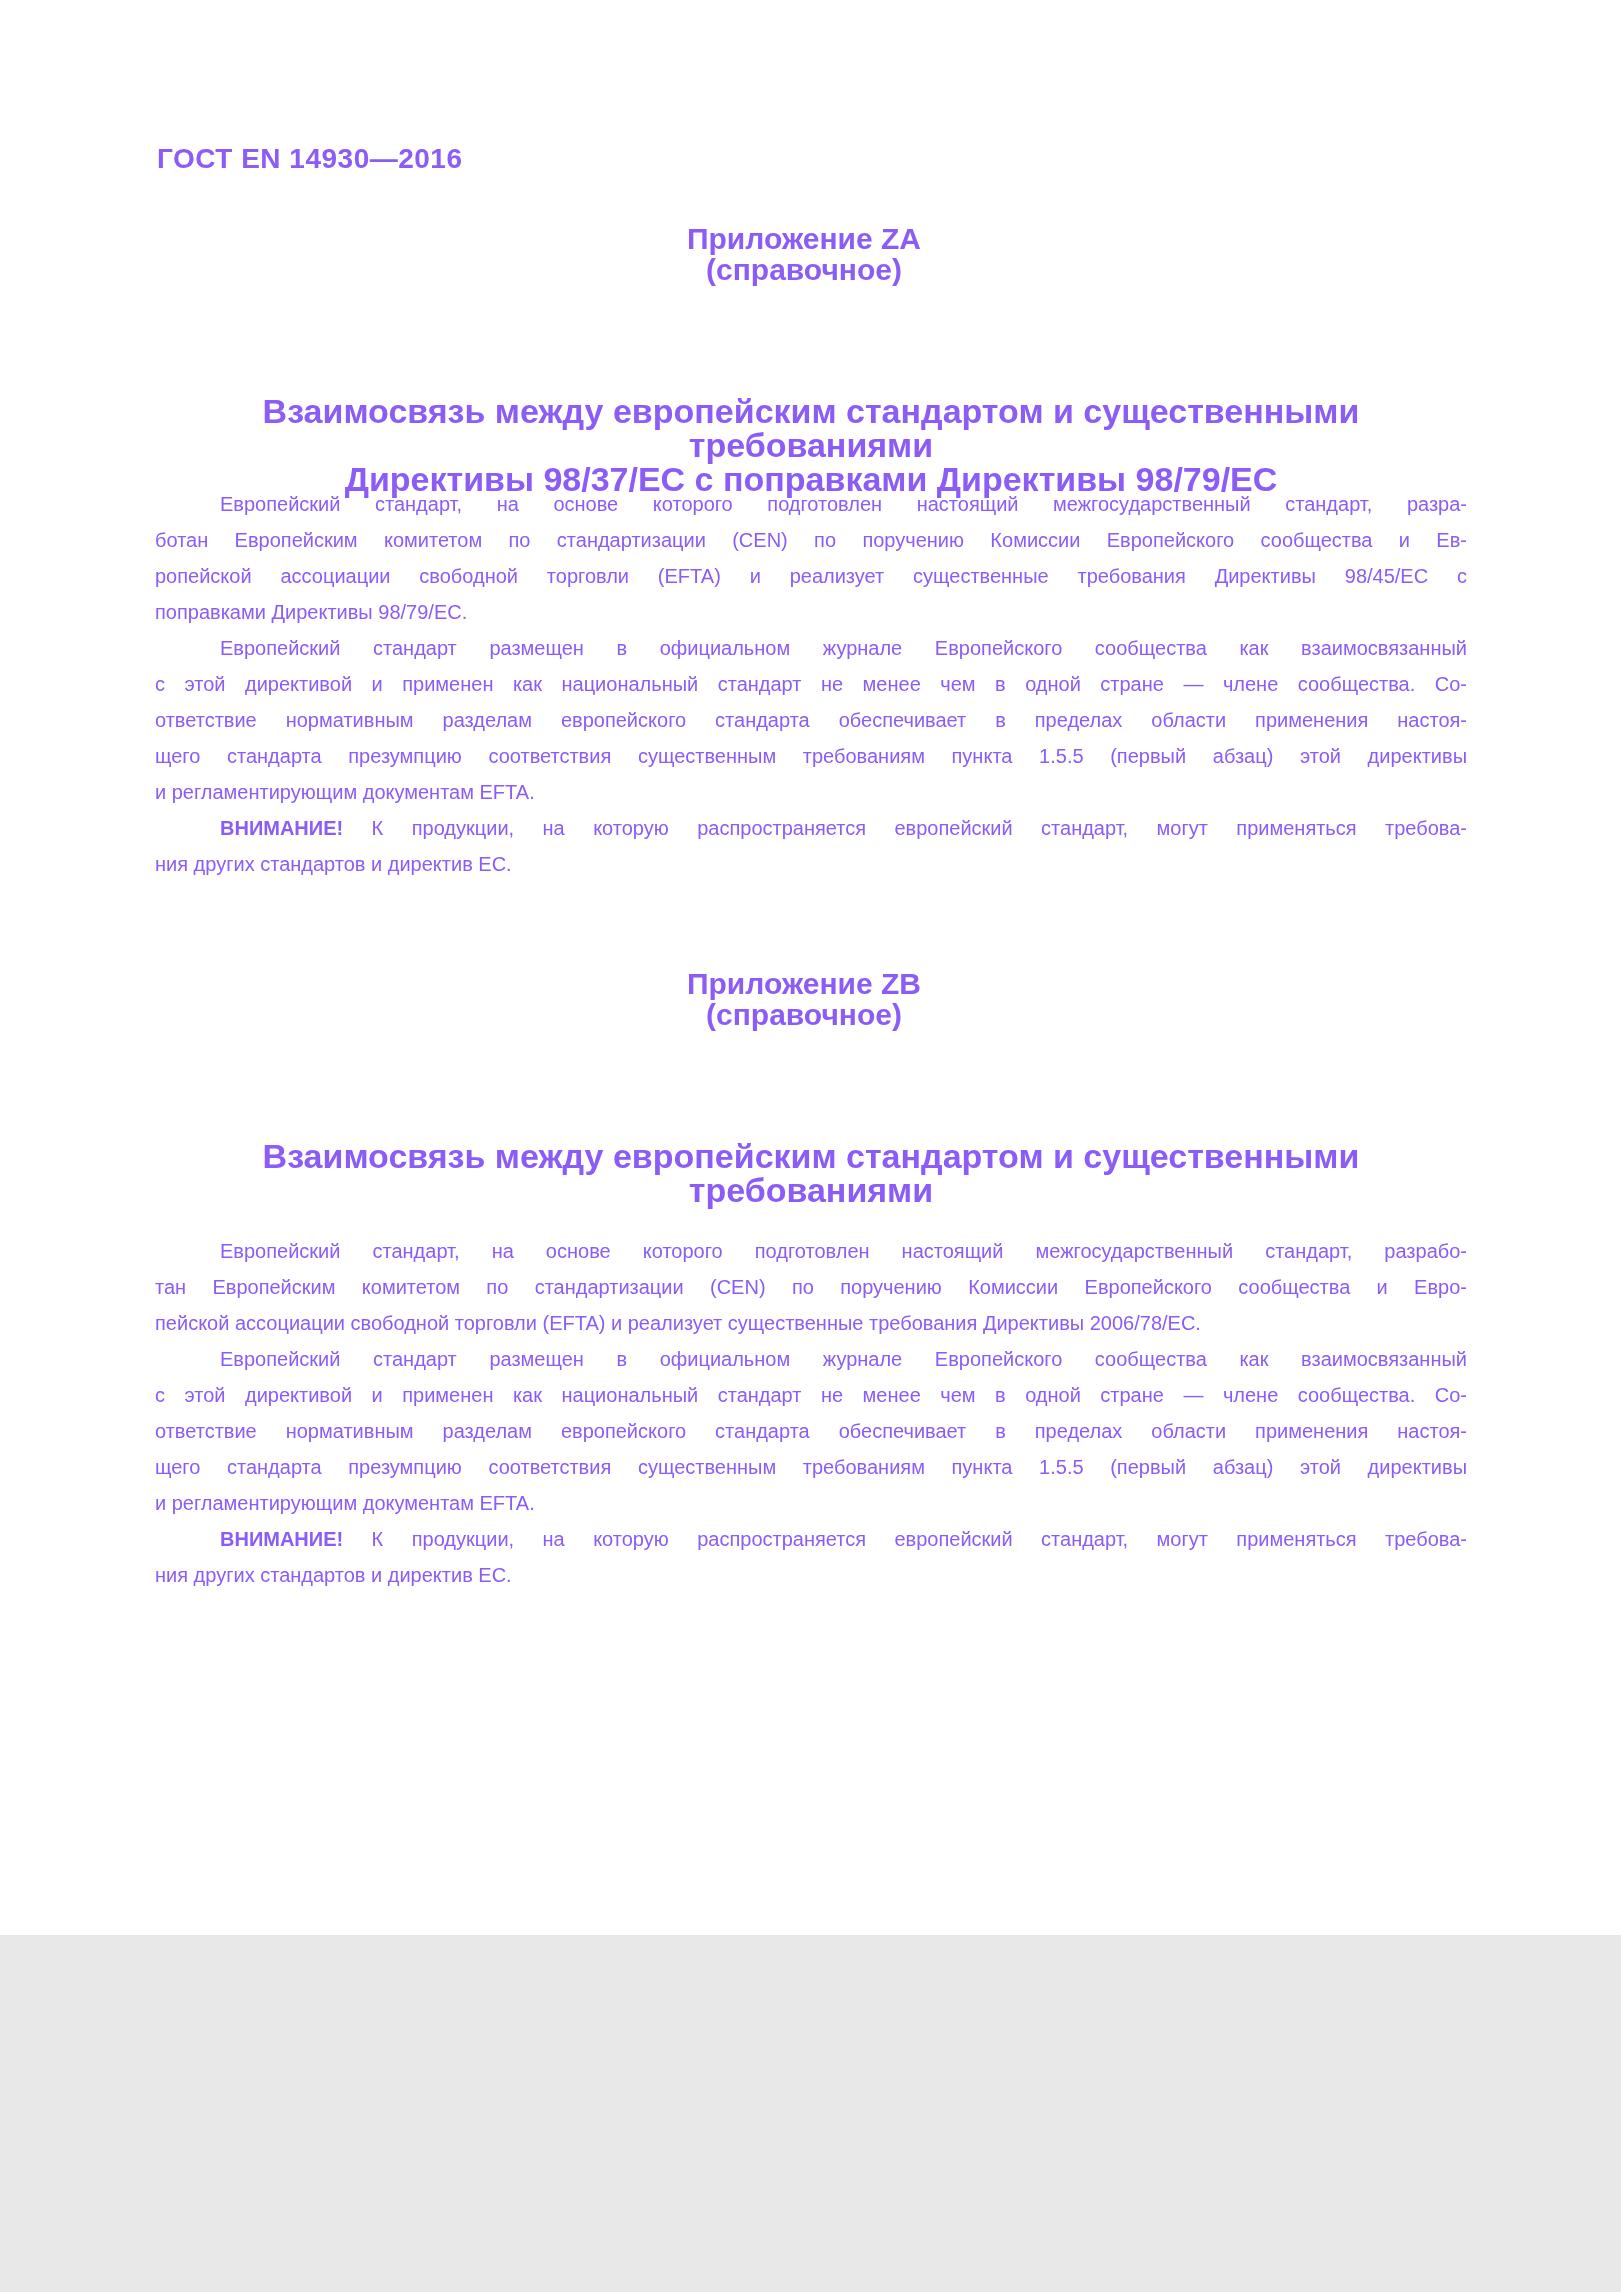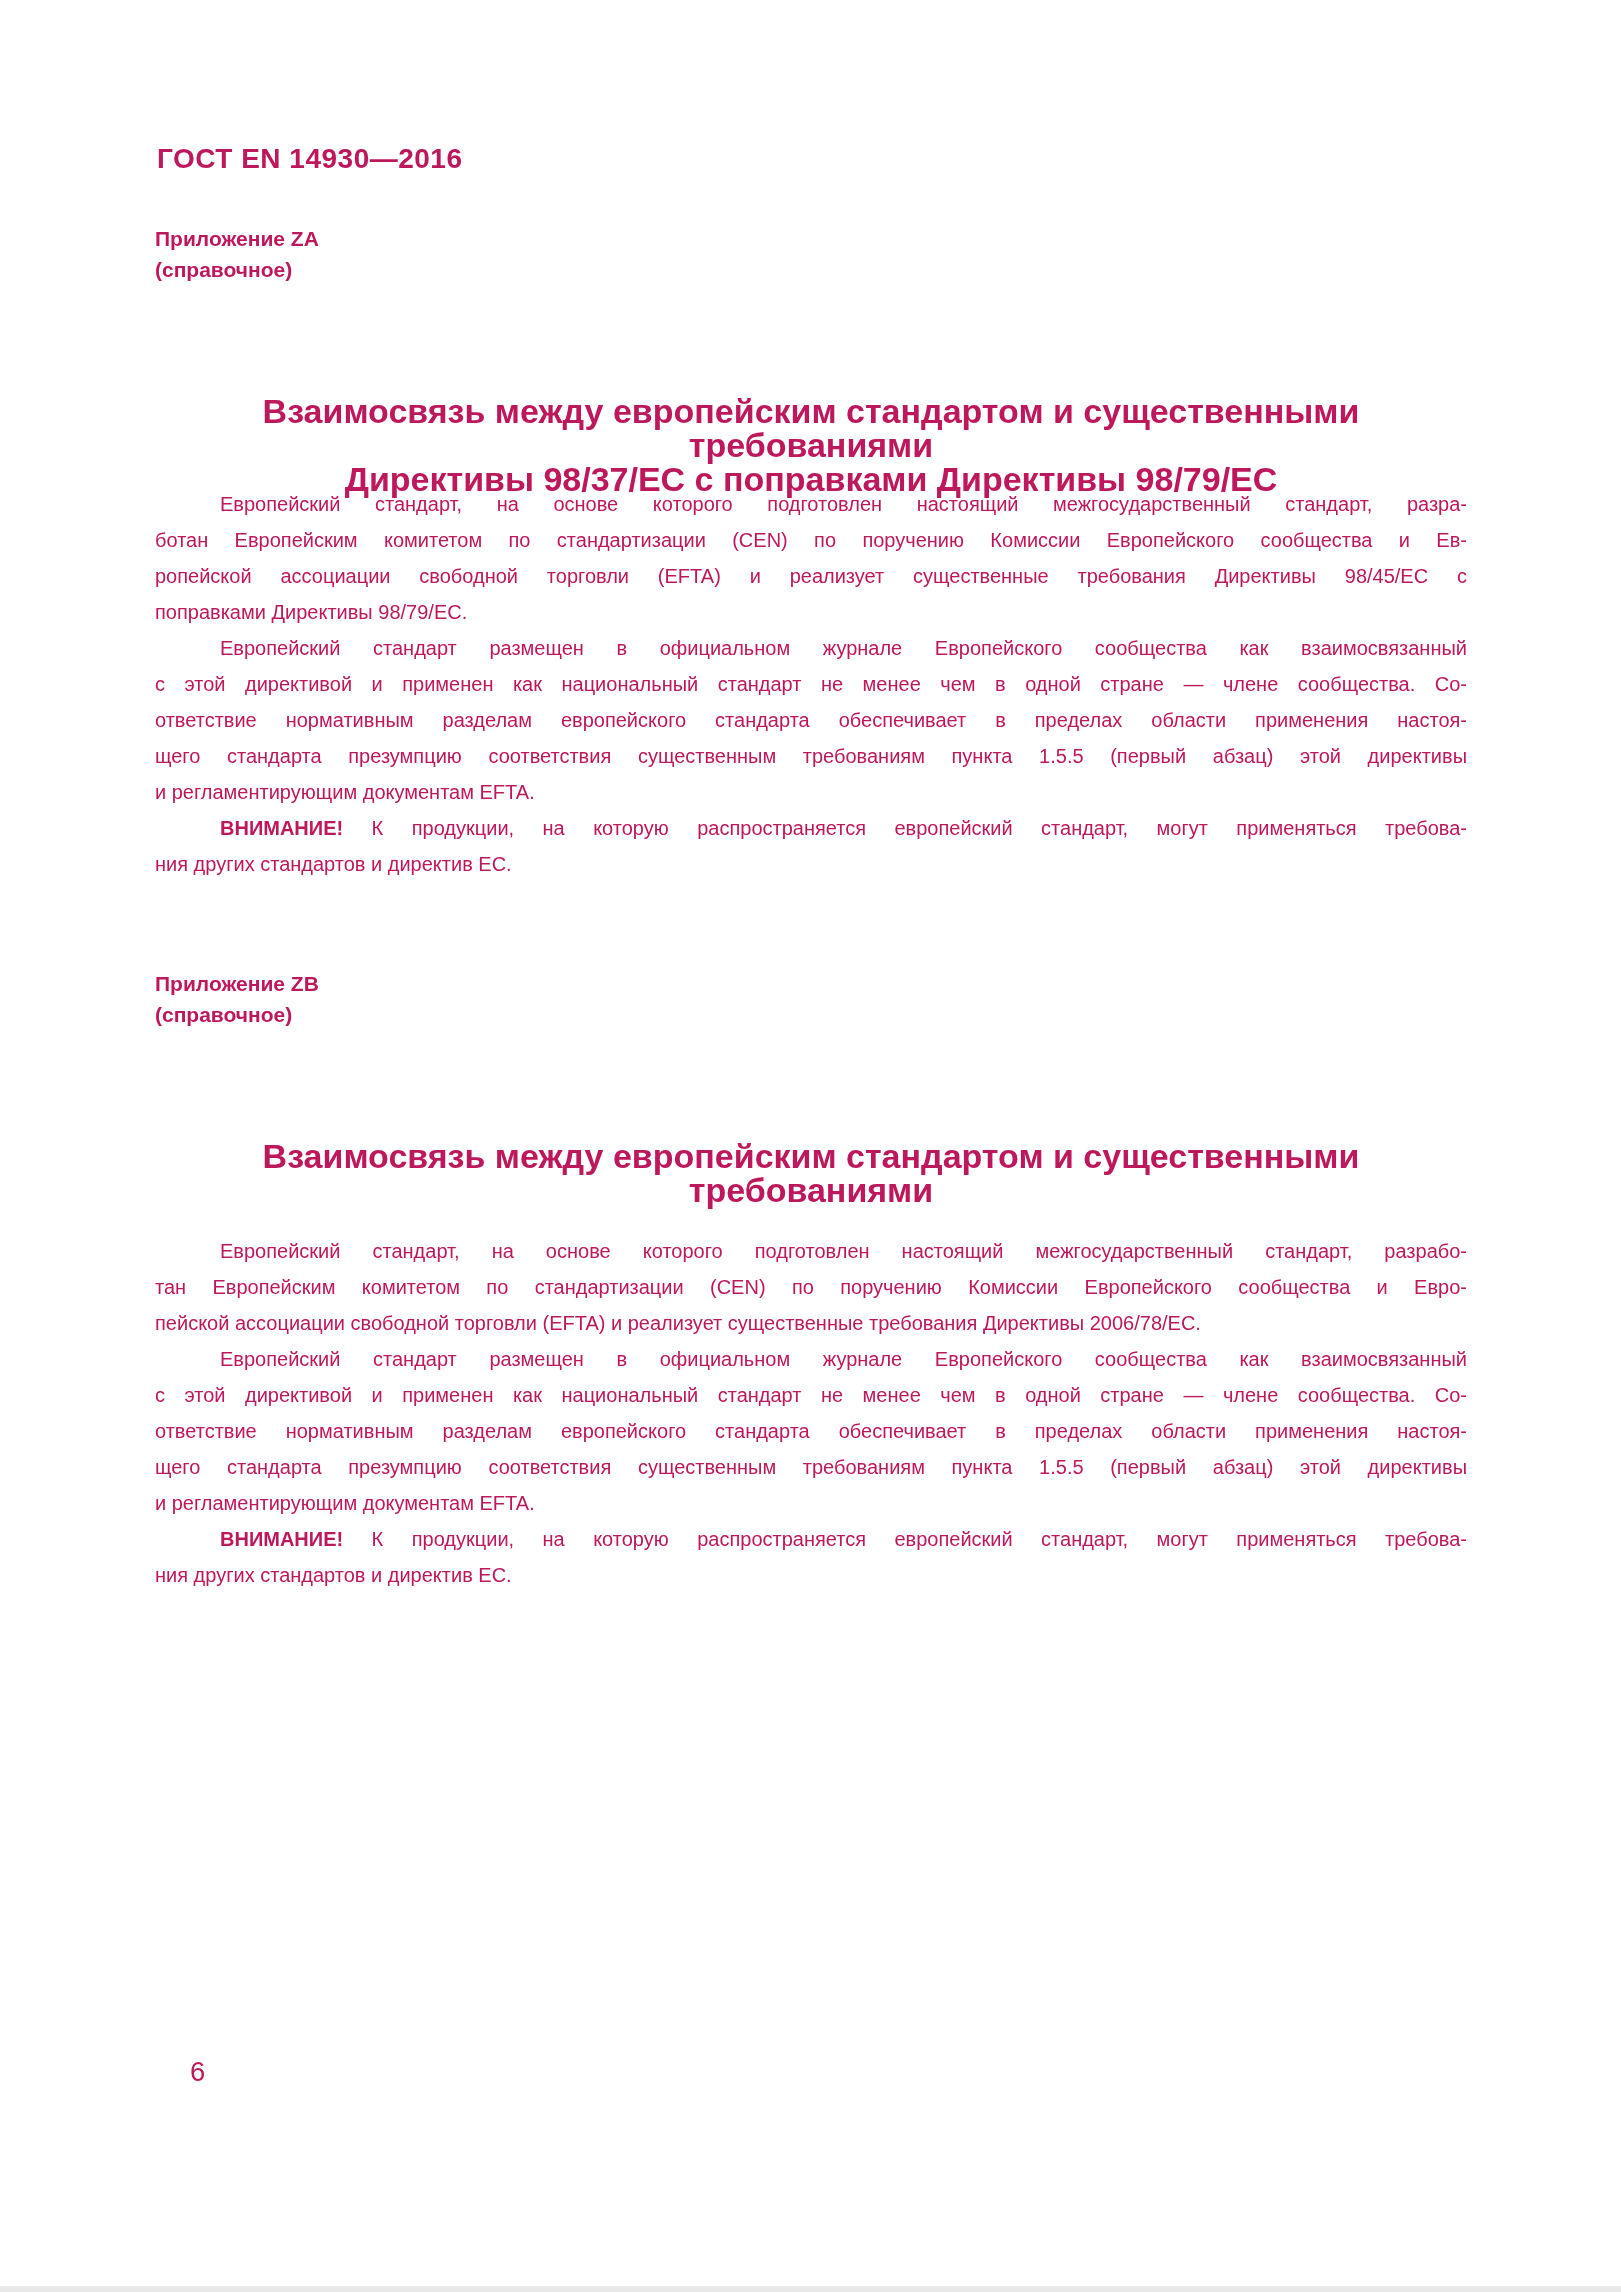--- a/index.html
+++ b/index.html
@@ -1,40 +1,40 @@
 <!DOCTYPE html>
 <html lang="ru"><head>
 <meta charset="utf-8">
 <style>
   html, body { margin: 0; padding: 0; background: #e8e8e8; }
   .page {
     position: relative;
     width: 1621px;
-    height: 2286px;
+    height: 1935px;
     margin: 0 auto;
     background: #ffffff;
     font-family: "Liberation Sans", sans-serif;
-    color: #be185d;
+    color: #8b5cf6;
     overflow: hidden;
   }
   .doc-header {
     position: absolute;
     left: 157px;
     top: 143px;
     font-size: 28px;
     font-weight: bold;
     letter-spacing: 0.5px;
   }
   .annex-label-block {
     position: absolute;
-    left: 155px;
+    left: 148px;
     width: 1312px;
-    text-align: left;
+    text-align: center;
     font-weight: bold;
-    font-size: 21px;
+    font-size: 30px;
     line-height: 31px;
   }
   #za-label { top: 223px; }
   #zb-label { top: 968px; }
   .annex-title {
     position: absolute;
     left: 155px;
     width: 1312px;
     text-align: center;
     font-weight: bold;

